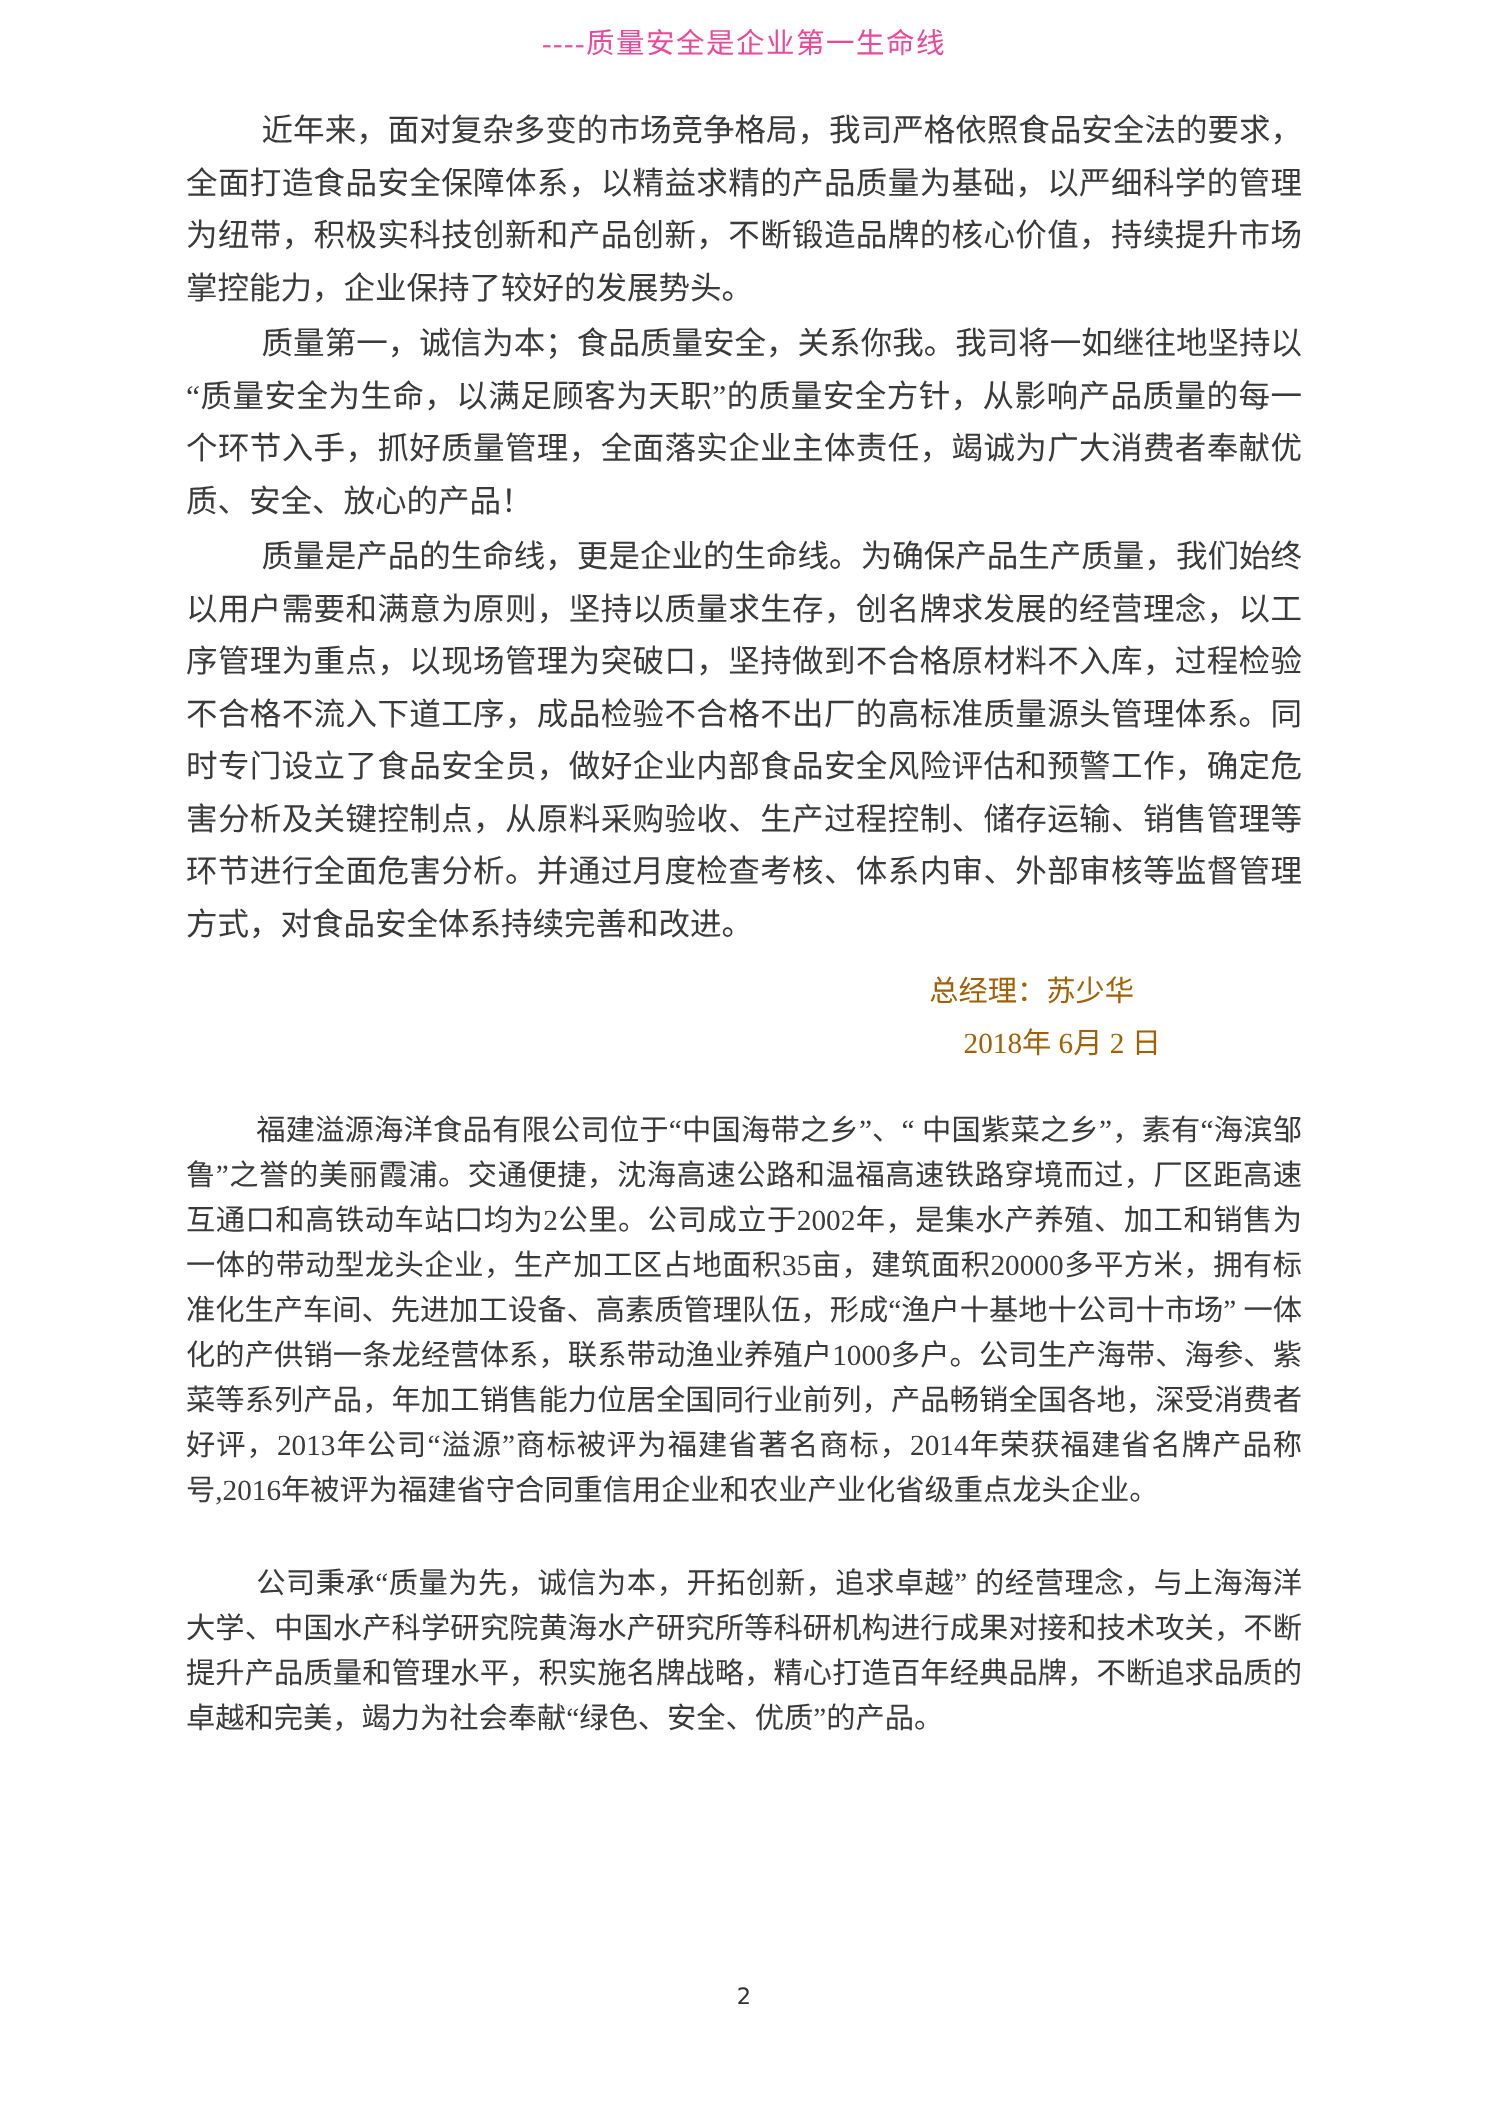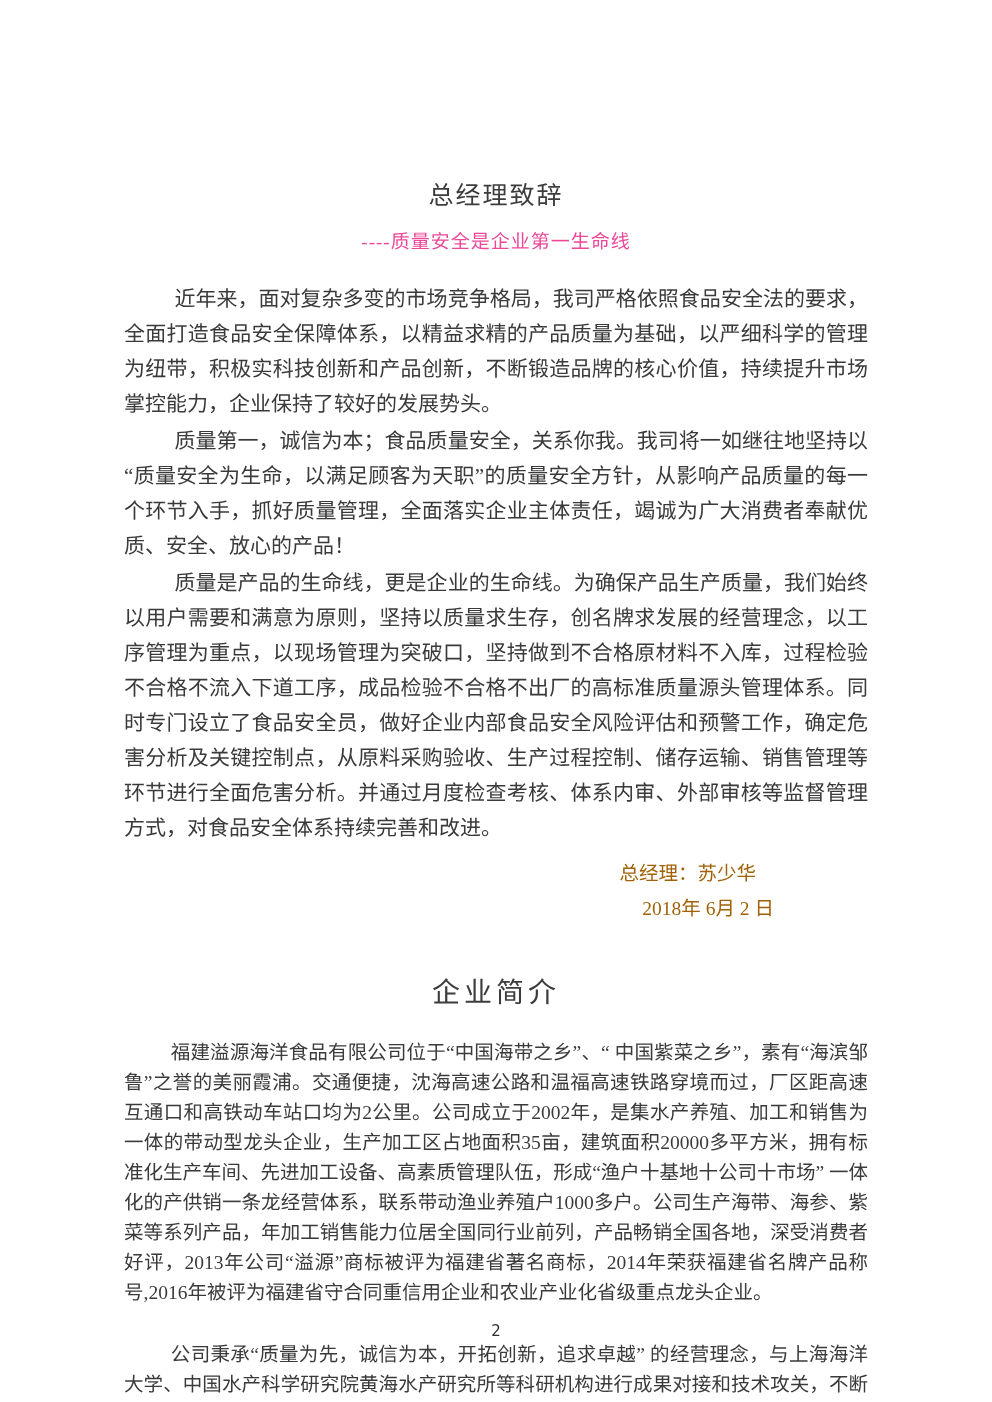--- a/index.html
+++ b/index.html
@@ -87,35 +87,33 @@
     color: #2f2f2f;
   }
 </style>
 </head>
 <body>
 
 <div class="page">
   <div class="content">
 
     <section class="sec1">
-      <h1 class="doc-title">总经理致辞</h1>
       <p class="doc-subtitle">----质量安全是企业第一生命线</p>
 
       <p class="para sec1-p1">近年来，面对复杂多变的市场竞争格局，我司严格依照食品安全法的要求，全面打造食品安全保障体系，以精益求精的产品质量为基础，以严细科学的管理为纽带，积极实科技创新和产品创新，不断锻造品牌的核心价值，持续提升市场掌控能力，企业保持了较好的发展势头。</p>
       <p class="para sec1-p3">质量第一，诚信为本；食品质量安全，关系你我。我司将一如继往地坚持以“质量安全为生命，以满足顾客为天职”的质量安全方针，从影响产品质量的每一个环节入手，抓好质量管理，全面落实企业主体责任，竭诚为广大消费者奉献优质、安全、放心的产品！</p>
       <p class="para sec1-p2">质量是产品的生命线，更是企业的生命线。为确保产品生产质量，我们始终以用户需要和满意为原则，坚持以质量求生存，创名牌求发展的经营理念，以工序管理为重点，以现场管理为突破口，坚持做到不合格原材料不入库，过程检验不合格不流入下道工序，成品检验不合格不出厂的高标准质量源头管理体系。同时专门设立了食品安全员，做好企业内部食品安全风险评估和预警工作，确定危害分析及关键控制点，从原料采购验收、生产过程控制、储存运输、销售管理等环节进行全面危害分析。并通过月度检查考核、体系内审、外部审核等监督管理方式，对食品安全体系持续完善和改进。</p>
 
       <div class="signature-block">
         <div class="signature-line">总经理：苏少华</div>
         <div class="date-line">2018年 6月 2 日</div>
       </div>
     </section>
 
     <section class="sec2">
-      <h2 class="sec2-title">企业简介</h2>
 
       <p class="para sec2-p1">福建溢源海洋食品有限公司位于“中国海带之乡”、“ 中国紫菜之乡”，素有“海滨邹鲁”之誉的美丽霞浦。交通便捷，沈海高速公路和温福高速铁路穿境而过，厂区距高速互通口和高铁动车站口均为2公里。公司成立于2002年，是集水产养殖、加工和销售为一体的带动型龙头企业，生产加工区占地面积35亩，建筑面积20000多平方米，拥有标准化生产车间、先进加工设备、高素质管理队伍，形成“渔户十基地十公司十市场” 一体化的产供销一条龙经营体系，联系带动渔业养殖户1000多户。公司生产海带、海参、紫菜等系列产品，年加工销售能力位居全国同行业前列，产品畅销全国各地，深受消费者好评，2013年公司“溢源”商标被评为福建省著名商标，2014年荣获福建省名牌产品称号,2016年被评为福建省守合同重信用企业和农业产业化省级重点龙头企业。</p>
       <p class="para sec2-p2">公司秉承“质量为先，诚信为本，开拓创新，追求卓越” 的经营理念，与上海海洋大学、中国水产科学研究院黄海水产研究所等科研机构进行成果对接和技术攻关，不断提升产品质量和管理水平，积实施名牌战略，精心打造百年经典品牌，不断追求品质的卓越和完美，竭力为社会奉献“绿色、安全、优质”的产品。</p>
     </section>
 
   </div>
 
   <div class="page-number">2</div>
 </div>
 

